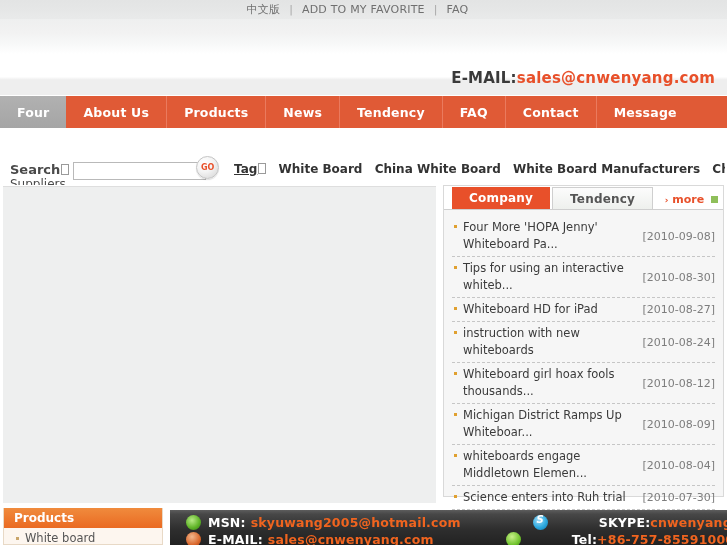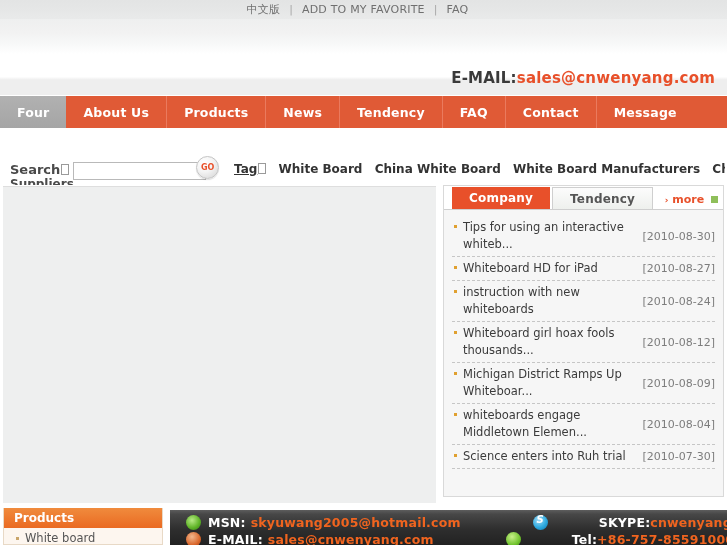--- a/index.html
+++ b/index.html
@@ -184,21 +184,21 @@
   .tagline a {
     color: #333;
     text-decoration: none;
     font-weight: bold;
     margin-left: 8px;
   }
   .tag-suppliers {
     position: absolute;
     left: 10px; top: 49px;
     font-size: 12px;
-    font-weight: bold;
+    font-weight: normal;
     color: #4a4a4a;
   }
 
   
   .content {
     position: absolute;
     left: 0; top: 185px;
     width: 727px; height: 320px;
     background: #ffffff;
   }
@@ -487,20 +487,27 @@
         <div class="tab active">Company</div>
         <div class="tab inactive">Tendency</div>
         <a class="more-link" href="#">
           <span class="arrow">›</span>
           <span>more</span>
           <span class="more-sq"></span>
         </a>
       </div>
 
       <ul class="news-list">
+        <li class="news-item two-line">
+          <span class="ni-left">
+              <i class="bullet"></i>
+              <span class="ni-title">Four More 'HOPA Jenny' Whiteboard Pa...</span>
+            </span>
+          <span class="ni-date">[2010-09-08]</span>
+        </li>
         <li class="news-item">
           <span class="ni-left">
               <i class="bullet"></i>
               <span class="ni-title">Tips for using an interactive whiteb...</span>
             </span>
           <span class="ni-date">[2010-08-30]</span>
         </li>
         <li class="news-item">
           <span class="ni-left">
               <i class="bullet"></i>

